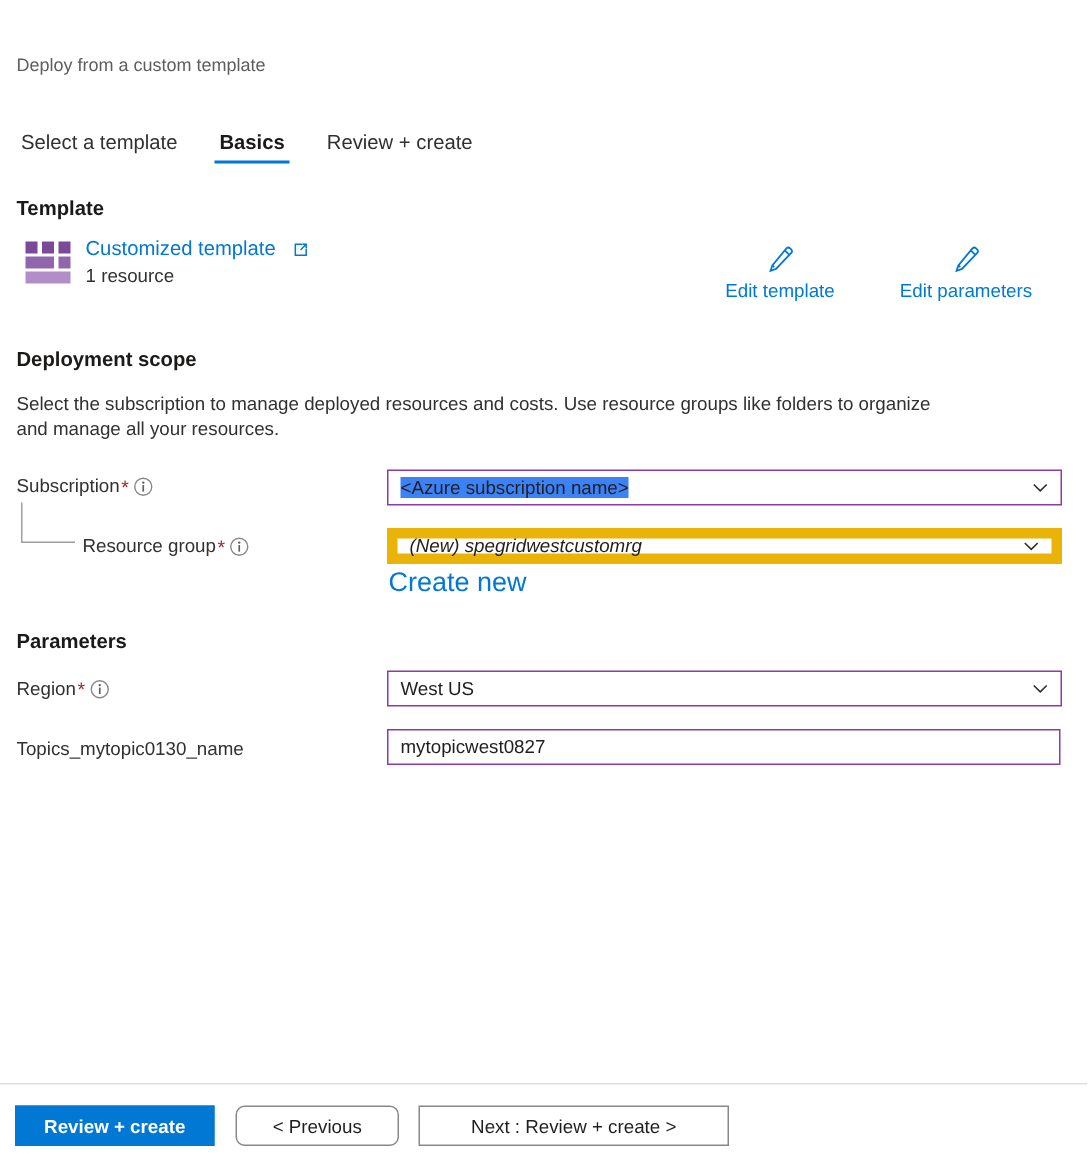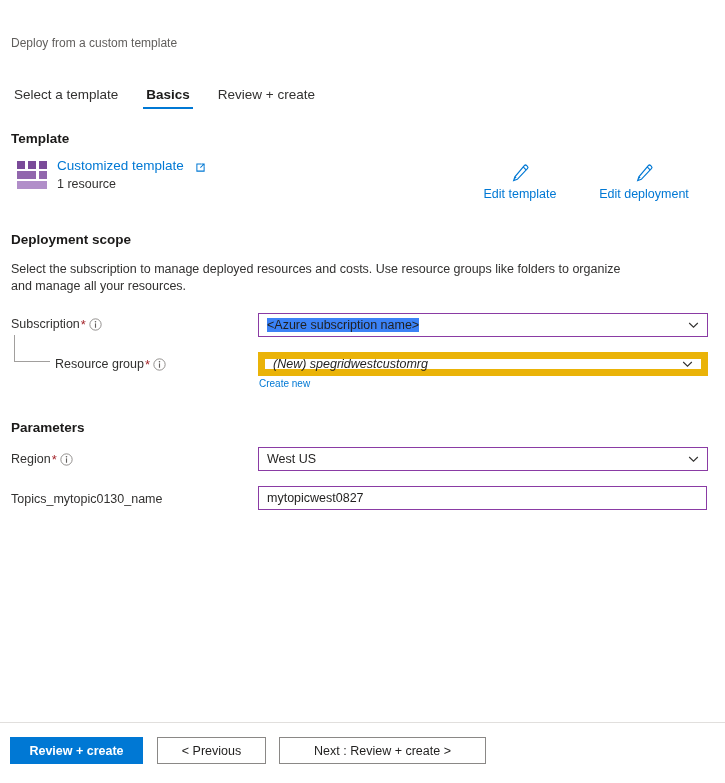--- a/index.html
+++ b/index.html
@@ -108,21 +108,21 @@
   .ctl .chev {
     position: absolute; right: 8px; top: 50%; transform: translateY(-50%);
     width: 11px; height: 11px;
   }
   .ctl .val { overflow: hidden; white-space: nowrap; text-overflow: ellipsis; }
 
   .redact { background: #3b82f6; }
 
   .create-new {
     position: absolute; left: 259px; top: 378px;
-    font-size: 10px; color: #0078d4; cursor: pointer;
+    font-size: 18px; color: #0078d4; cursor: pointer;
   }
 
   
   .tree {
     position: absolute; left: 14px; top: 335px;
     width: 36px; height: 27px;
     border-left: 1px solid #a19f9d;
     border-bottom: 1px solid #a19f9d;
   }
 
@@ -132,21 +132,21 @@
     background: #e1dfdd;
   }
   .btn {
     position: absolute; height: 27px;
     display: flex; align-items: center; justify-content: center;
     font-size: 12.5px; cursor: pointer; white-space: nowrap;
   }
   .btn.primary { background: #0078d4; color: #ffffff; font-weight: 700; border: 1px solid #0078d4; }
   .btn.secondary { background: #ffffff; color: #201f1e; border: 1px solid #8a8886; }
   #btn-review { left: 10px; top: 737px; width: 133px; }
-  #btn-previous { left: 157px; top: 737px; width: 109px; }
+  #btn-previous { left: 157px; top: 737px; width: 109px; border-radius: 6px; }
   #btn-next { left: 279px; top: 737px; width: 207px; }
 </style>
 </head>
 <body>
 
 <div class="page">
 
   <div class="page-subtitle">Deploy from a custom template</div>
 
   <div class="tabs">
@@ -187,21 +187,21 @@
   </div>
 
   <div class="edit-action" id="edit-parameters">
     <span class="pen">
       <svg width="20" height="20" viewBox="0 0 20 20">
         <path d="M14.3 2.6 a1.7 1.7 0 0 1 2.4 0 l0.7 0.7 a1.7 1.7 0 0 1 0 2.4 L7.3 16.3 l-3.6 1.2 1.2-3.6 Z" fill="none" stroke="#0078d4" stroke-width="1.2"></path>
         <path d="M13.2 3.9 l2.9 2.9" fill="none" stroke="#0078d4" stroke-width="1.2"></path>
         <path d="M4.9 13.9 l1.2 1.2" fill="none" stroke="#0078d4" stroke-width="1.2"></path>
       </svg>
     </span>
-    <span class="lbl">Edit deployment</span>
+    <span class="lbl">Edit parameters</span>
   </div>
 
   <div class="section-head" id="scope-head">Deployment scope</div>
   <div class="scope-desc">Select the subscription to manage deployed resources and costs. Use resource groups like folders to organize and manage all your resources.</div>
 
   <div class="field-label" style="left:11px; top:317px;">
     <span>Subscription</span>
     <span class="req">*</span>
     <span class="info-icon">
       <svg width="13" height="13" viewBox="0 0 14 14">

